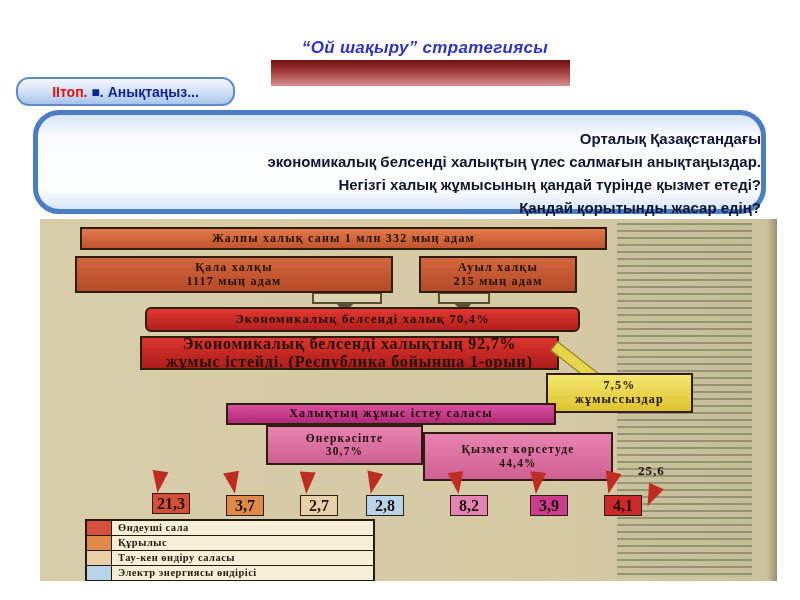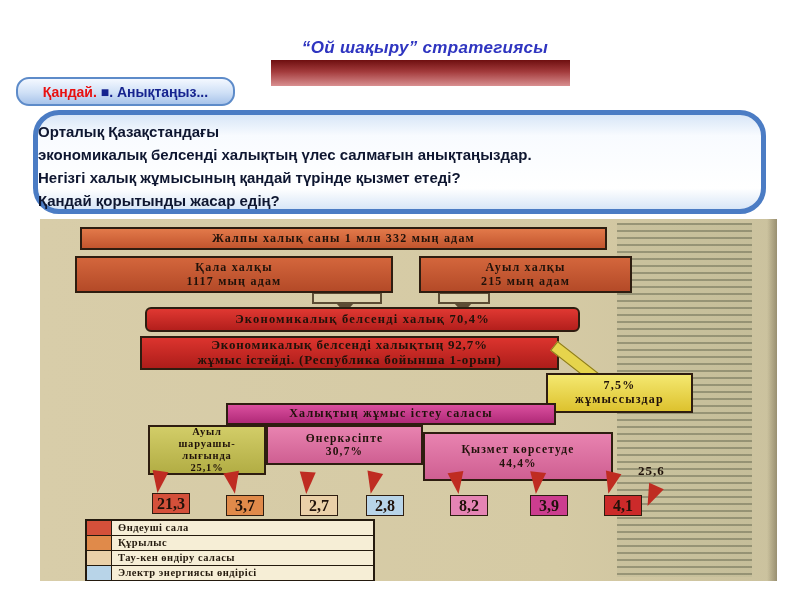--- a/index.html
+++ b/index.html
@@ -11,45 +11,45 @@
   .red-bar{left:271px;top:60px;width:299px;height:26px;background:linear-gradient(180deg,#6e0f10 0%,#a33b3c 45%,#d98f90 100%);}
 
   .task-button{left:16px;top:77px;width:219px;height:29px;border:2px solid #5d8bc9;border-radius:13px;
     background:linear-gradient(180deg,#f4f8ff 0%,#cfe0f6 55%,#a8c4ea 100%);
     display:flex;align-items:center;justify-content:center;font-size:14px;font-weight:bold;box-sizing:border-box;}
   .task-button .red{color:#e81010;}
   .task-button .blue{color:#15238f;white-space:pre;}
 
   .question-box{left:33px;top:110px;width:733px;height:104px;border:5px solid #4b7cc4;border-radius:26px;
     background:linear-gradient(180deg,#d8e6f7 0%,#f8fbff 22%,#ffffff 78%,#d8e6f7 100%);
-    box-sizing:border-box;text-align:left;color:#0e1630;font-weight:bold;font-size:15px;line-height:23px;padding-top:5px;}
+    box-sizing:border-box;text-align:right;color:#0e1630;font-weight:bold;font-size:15px;line-height:23px;padding-top:12px;}
 
   
   .diagram{left:40px;top:219px;width:722px;height:362px;background:linear-gradient(90deg,#d8cda9 0%,#d5caa4 70%,#cbc29e 100%);overflow:hidden;padding-left:15px;}
   .scan-col{position:absolute;left:577px;top:4px;width:135px;height:354px;background-color:rgba(150,160,120,0.12);
     background-image:repeating-linear-gradient(180deg,rgba(70,75,55,0.38) 0 2px,rgba(0,0,0,0) 2px 7px);}
   .gutter{position:absolute;right:0;top:0;width:10px;height:100%;background:linear-gradient(90deg,rgba(0,0,0,0),rgba(60,50,30,0.35));}
 
   .dbox{position:absolute;border:2px solid #2e1d10;box-sizing:border-box;display:flex;flex-direction:column;
     justify-content:center;align-items:center;text-align:center;font-family:"Liberation Serif",serif;font-weight:bold;
     color:#20120a;letter-spacing:1.2px;line-height:1.15;overflow:hidden;}
 
   .total-bar{left:40px;top:8px;width:527px;height:23px;background:linear-gradient(180deg,#e2794a 0%,#c2552e 100%);font-size:12px;}
   .urban-bar{left:35px;top:37px;width:318px;height:37px;background:linear-gradient(180deg,#d3663c 0%,#b44a28 100%);font-size:12px;}
-  .rural-bar{left:379px;top:37px;width:213px;height:37px;background:linear-gradient(180deg,#d3663c 0%,#b44a28 100%);font-size:12px;}
+  .rural-bar{left:379px;top:37px;width:158px;height:37px;background:linear-gradient(180deg,#d3663c 0%,#b44a28 100%);font-size:12px;}
 
   .stub{position:absolute;background:#ded4b0;border:2px solid #5c4c34;box-sizing:border-box;}
   .stub1{left:272px;top:73px;width:70px;height:12px;}
   .stub2{left:398px;top:73px;width:52px;height:12px;}
   .tri{position:absolute;width:0;height:0;border-left:9px solid transparent;border-right:9px solid transparent;border-top:10px solid #5c4c34;}
   .tri1{left:296px;top:84px;}
   .tri2{left:414px;top:84px;}
 
   .active-bar{left:105px;top:88px;width:435px;height:25px;background:linear-gradient(180deg,#e03832 0%,#b31f1c 100%);font-size:12.5px;border-radius:6px;}
-  .employed-box{left:100px;top:117px;width:419px;height:34px;background:linear-gradient(180deg,#dc342e 0%,#ad1d1a 100%);border-width:2.5px;font-size:13px;letter-spacing:0.8px;}
+  .employed-box{left:100px;top:117px;width:419px;height:34px;background:linear-gradient(180deg,#dc342e 0%,#ad1d1a 100%);border-width:2.5px;font-size:16px;letter-spacing:0.8px;}
   .yellow-link{position:absolute;left:508px;top:138px;width:54px;height:10px;background:#e6d44c;border:1px solid #8a7a20;transform:rotate(38deg);}
   .callout{left:506px;top:154px;width:147px;height:40px;background:linear-gradient(180deg,#f4e870 0%,#ddc22e 100%);font-size:12px;}
 
   .sector-bar{left:186px;top:184px;width:330px;height:22px;background:linear-gradient(180deg,#da4f9e 0%,#b02a78 100%);font-size:12px;}
   .agri-box{left:108px;top:206px;width:118px;height:50px;background:linear-gradient(180deg,#d2cd68 0%,#b2ad44 100%);font-size:10.5px;letter-spacing:0.8px;}
   .industry-box{left:226px;top:206px;width:157px;height:40px;background:linear-gradient(180deg,#e883b0 0%,#cf5f92 100%);font-size:11.5px;}
   .services-box{left:383px;top:213px;width:190px;height:49px;background:linear-gradient(180deg,#e883b0 0%,#cf5f92 100%);font-size:11.5px;}
 
   .side-value{position:absolute;left:598px;top:244px;font-family:"Liberation Serif",serif;font-weight:bold;font-size:13px;color:#20120a;letter-spacing:1px;}
 
@@ -69,21 +69,21 @@
 </style>
 </head>
 <body>
 
 <div id="slide">
 
   <div class="abs title">“Ой шақыру” стратегиясы</div>
   <div class="abs red-bar"></div>
 
   <div class="abs task-button">
-    <span class="red">Қандай.</span>
+    <span class="red">IIтоп.</span>
       <span class="blue"> ■. Анықтаңыз...</span>
   </div>
 
   <div class="abs question-box">
     <div>Орталық Қазақстандағы</div>
     <div>экономикалық белсенді халықтың үлес салмағын анықтаңыздар.</div>
     <div>Негізгі халық жұмысының қандай түрінде қызмет етеді?</div>
     <div>Қандай қорытынды жасар едің?</div>
   </div>
 
@@ -115,26 +115,20 @@
     </div>
 
     <div class="yellow-link"></div>
     <div class="dbox callout">
       <span>7,5%</span>
       <span>жұмыссыздар</span>
     </div>
 
     <div class="dbox sector-bar">Халықтың жұмыс істеу саласы</div>
 
-    <div class="dbox agri-box">
-      <span>Ауыл</span>
-      <span>шаруашы-</span>
-      <span>лығында</span>
-      <span>25,1%</span>
-    </div>
     <div class="dbox industry-box">
       <span>Өнеркәсіпте</span>
       <span>30,7%</span>
     </div>
     <div class="dbox services-box">
       <span>Қызмет көрсетуде</span>
       <span>44,4%</span>
     </div>
 
     <div class="side-value">25,6</div>

